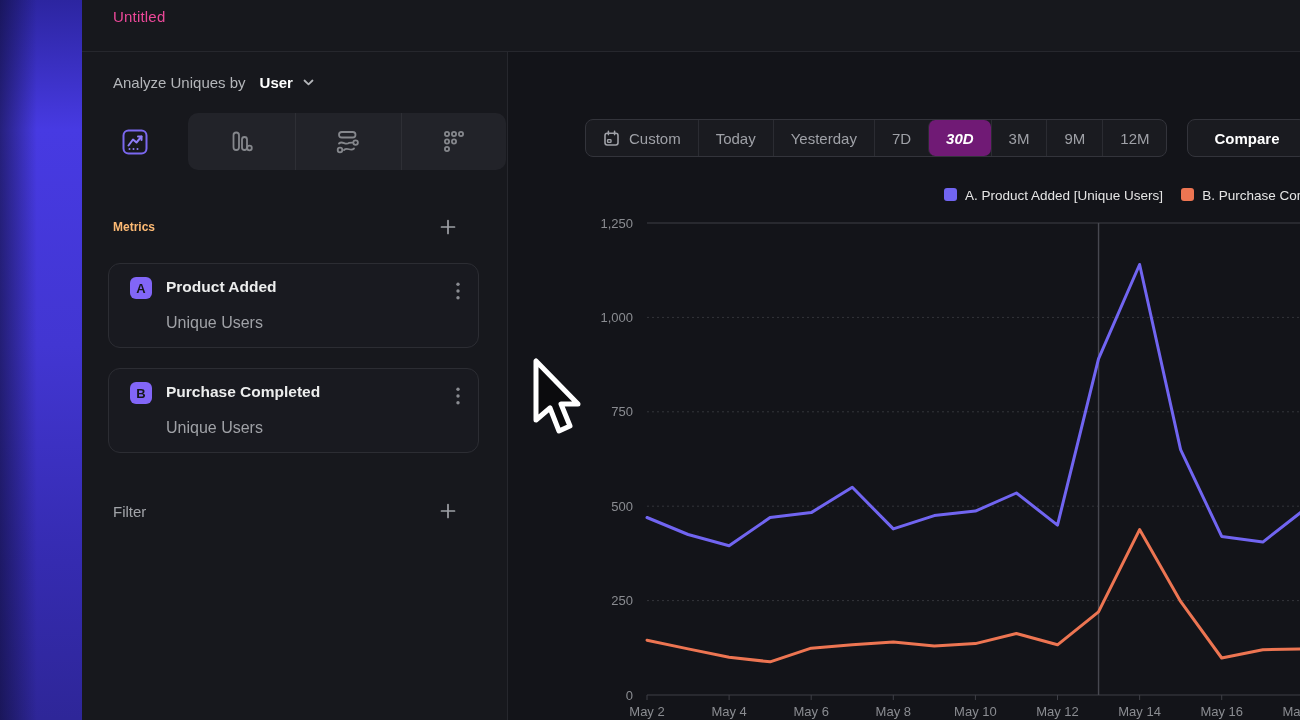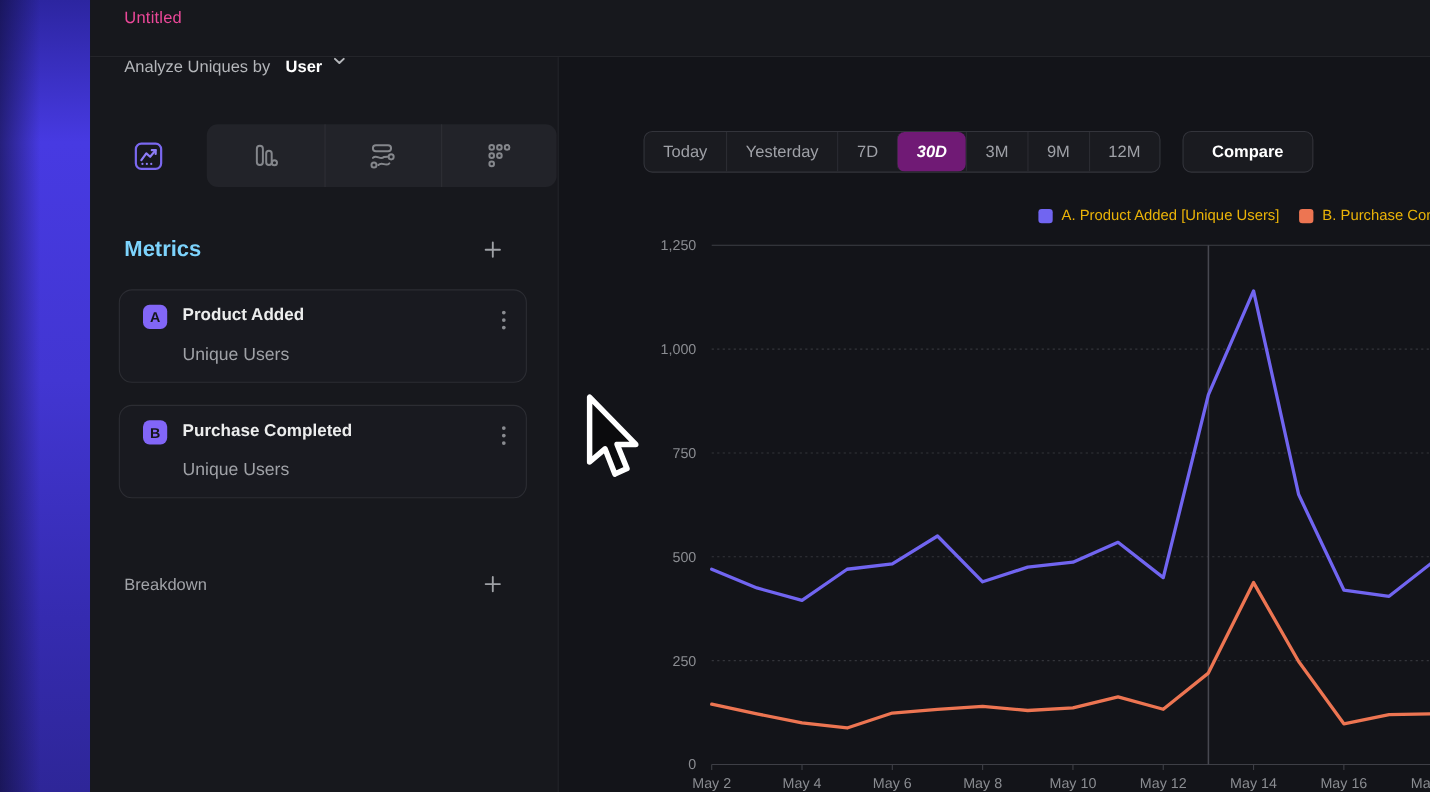--- a/index.html
+++ b/index.html
@@ -14,37 +14,37 @@
       linear-gradient(180deg, #2c25a0 0%, #473ae2 18%, #4236d2 48%, #352bb0 78%, #2e2698 100%); }
 
   
   .header { position:absolute; left:82px; top:0; right:0; height:52px;
     background:#17181d; border-bottom:1px solid #26272d; padding:8px 0 0 31px; }
   .header .title { font-size:15px; color:#ec4899; letter-spacing:.2px; }
 
   
   .sidebar { position:absolute; left:82px; top:52px; width:426px; bottom:0;
     background:#17181d; border-right:1px solid #26272d; }
-  .analyze-row { height:61px; display:flex; padding:0 31px; gap:6px;
+  .analyze-row { height:61px; display:flex; align-items:center; padding:0 31px; gap:6px;
     font-size:15px; white-space:nowrap; }
   .analyze-row .pre { color:#b4b6ba; }
   .analyze-row .val { color:#ffffff; font-weight:bold; margin-left:8px; }
   .analyze-row svg { margin-left:4px; }
 
   .tabs { position:relative; height:57px; display:flex; }
   .tabs .panel { position:absolute; left:106px; top:0; right:1px; bottom:0;
     background:#222329; border-radius:10px; }
   .tab { position:relative; width:106.5px; height:57px; display:flex;
     align-items:center; justify-content:center; cursor:pointer; }
   .tab.divided { border-left:1px solid #2e2f35; }
 
   .metrics-head, .section-row { display:flex; align-items:center;
     justify-content:space-between; padding:0 51px 0 31px; }
   .metrics-head { margin-top:46px; height:22px; }
-  .metrics-head .lbl { font-size:20px; font-weight:bold; color:#7dd3fc; }
+  .metrics-head .lbl { font-size:12px; font-weight:bold; color:#fdba74; }
   .section-row { height:24px; }
   .section-row .lbl { font-size:15px; font-weight:500; color:#a2a4a9; }
   .plus { width:16px; height:16px; flex:0 0 auto; }
 
   .card { margin:0 0 0 26px; width:371px; height:85px; border:1px solid #2c2d33;
     border-radius:12px; background:#191a20; position:relative; }
   .card.first { margin-top:25px; }
   .card + .card { margin-top:20px; }
   .badge { position:absolute; left:21px; top:13px; width:22px; height:22px;
     border-radius:6px; background:#8266f7; color:#15161a; font-size:13px; font-weight:bold;
@@ -63,21 +63,21 @@
   .seg { display:flex; align-items:center; gap:9px; padding:0 17px; font-size:15px;
     color:#9fa1a7; cursor:pointer; white-space:nowrap; }
   .seg + .seg { border-left:1px solid #2b2c32; }
   .seg.selected { background:#701a75; color:#ffffff; font-weight:bold; border-radius:7px;font-style:italic; }
   .compare-btn { margin-left:20px; height:38px; border:1px solid #33343b; border-radius:8px;
     background:#1a1b20; color:#ffffff; font-weight:600; font-size:15px;
     display:flex; align-items:center; padding:0 26px; cursor:pointer; white-space:nowrap; }
 
   .legend { position:absolute; left:436px; top:136px; display:flex; gap:18px;
     white-space:nowrap; }
-  .legend-item { display:flex; align-items:flex-end; gap:8px; font-size:13.5px; color:#eab308; }
+  .legend-item { display:flex; align-items:flex-start; gap:8px; font-size:13.5px; color:#e5e5e5; }
   .swatch { width:13px; height:13px; border-radius:3px; flex:0 0 auto; }
 
   #chart-svg { position:absolute; left:0; top:100px; overflow:visible; }
   #chart-svg text { font-family:"Liberation Sans", sans-serif; font-size:13px; fill:#8a8c91; }
 
   .cursor { position:absolute; left:533px; top:358px; pointer-events:none; z-index:50; }
 
   .icon-stroke { stroke:#85878c; fill:none; stroke-width:1.8; stroke-linecap:round; }
 </style>
 </head>
@@ -163,33 +163,41 @@
         <span class="sub">Unique Users</span>
         <svg class="kebab" width="4" height="18" viewBox="0 0 4 18">
           <circle cx="2" cy="2.2" r="1.7" fill="#8a8c91"></circle>
           <circle cx="2" cy="9" r="1.7" fill="#8a8c91"></circle>
           <circle cx="2" cy="15.8" r="1.7" fill="#8a8c91"></circle>
         </svg>
       </div>
     </div>
 
   <div id="sections">
-      <div class="section-row" style="margin-top: 66px;">
-        <span class="lbl">Breakdown</span>
+      <div class="section-row" style="margin-top: 46px;">
+        <span class="lbl">Filter</span>
         <svg class="plus" viewBox="0 0 16 16">
           <path d="M8,1.5 V14.5 M1.5,8 H14.5" stroke="#9fa1a6" stroke-width="1.7" stroke-linecap="round"></path>
         </svg>
       </div>
     </div>
 </div>
 
 <div class="main">
 
   <div class="toolbar">
     <div class="ranges" id="range-group">
+        <div class="seg">
+          <svg width="17" height="17" viewBox="0 0 17 17">
+            <rect x="2" y="3.2" width="13" height="11.8" rx="2.2" fill="none" stroke="#9fa1a7" stroke-width="1.6"></rect>
+            <path d="M5.4,1.4 V4.6 M11.6,1.4 V4.6" stroke="#9fa1a7" stroke-width="1.6" stroke-linecap="round"></path>
+            <rect x="4.6" y="9.6" width="3.4" height="2.8" rx="0.7" fill="none" stroke="#9fa1a7" stroke-width="1.4"></rect>
+          </svg>
+          <span>Custom</span>
+        </div>
         <div class="seg">
           <span>Today</span>
         </div>
         <div class="seg">
           <span>Yesterday</span>
         </div>
         <div class="seg">
           <span>7D</span>
         </div>
         <div class="seg selected">

